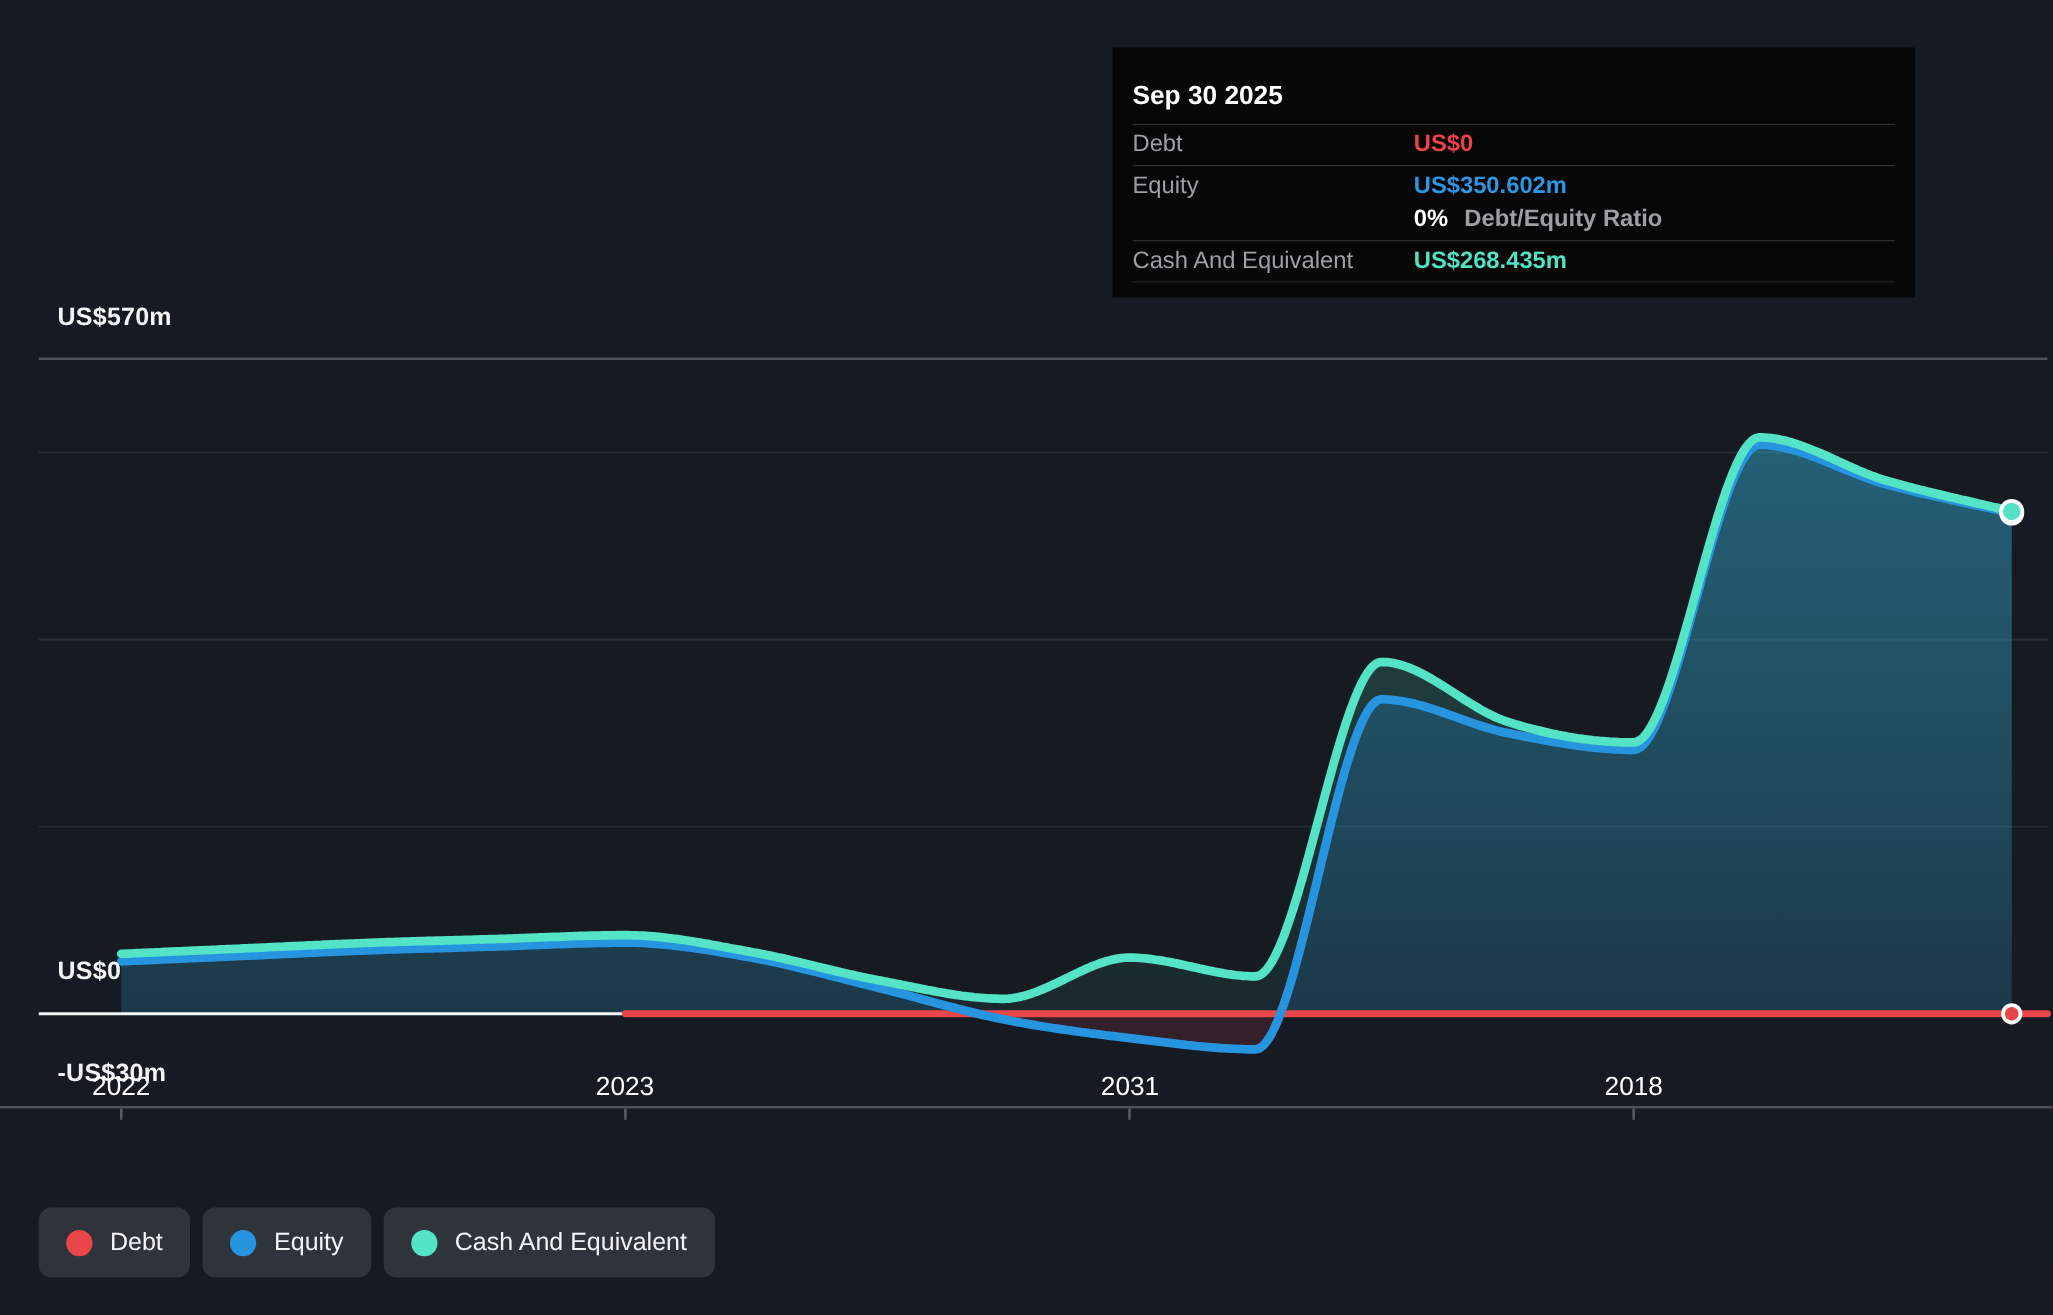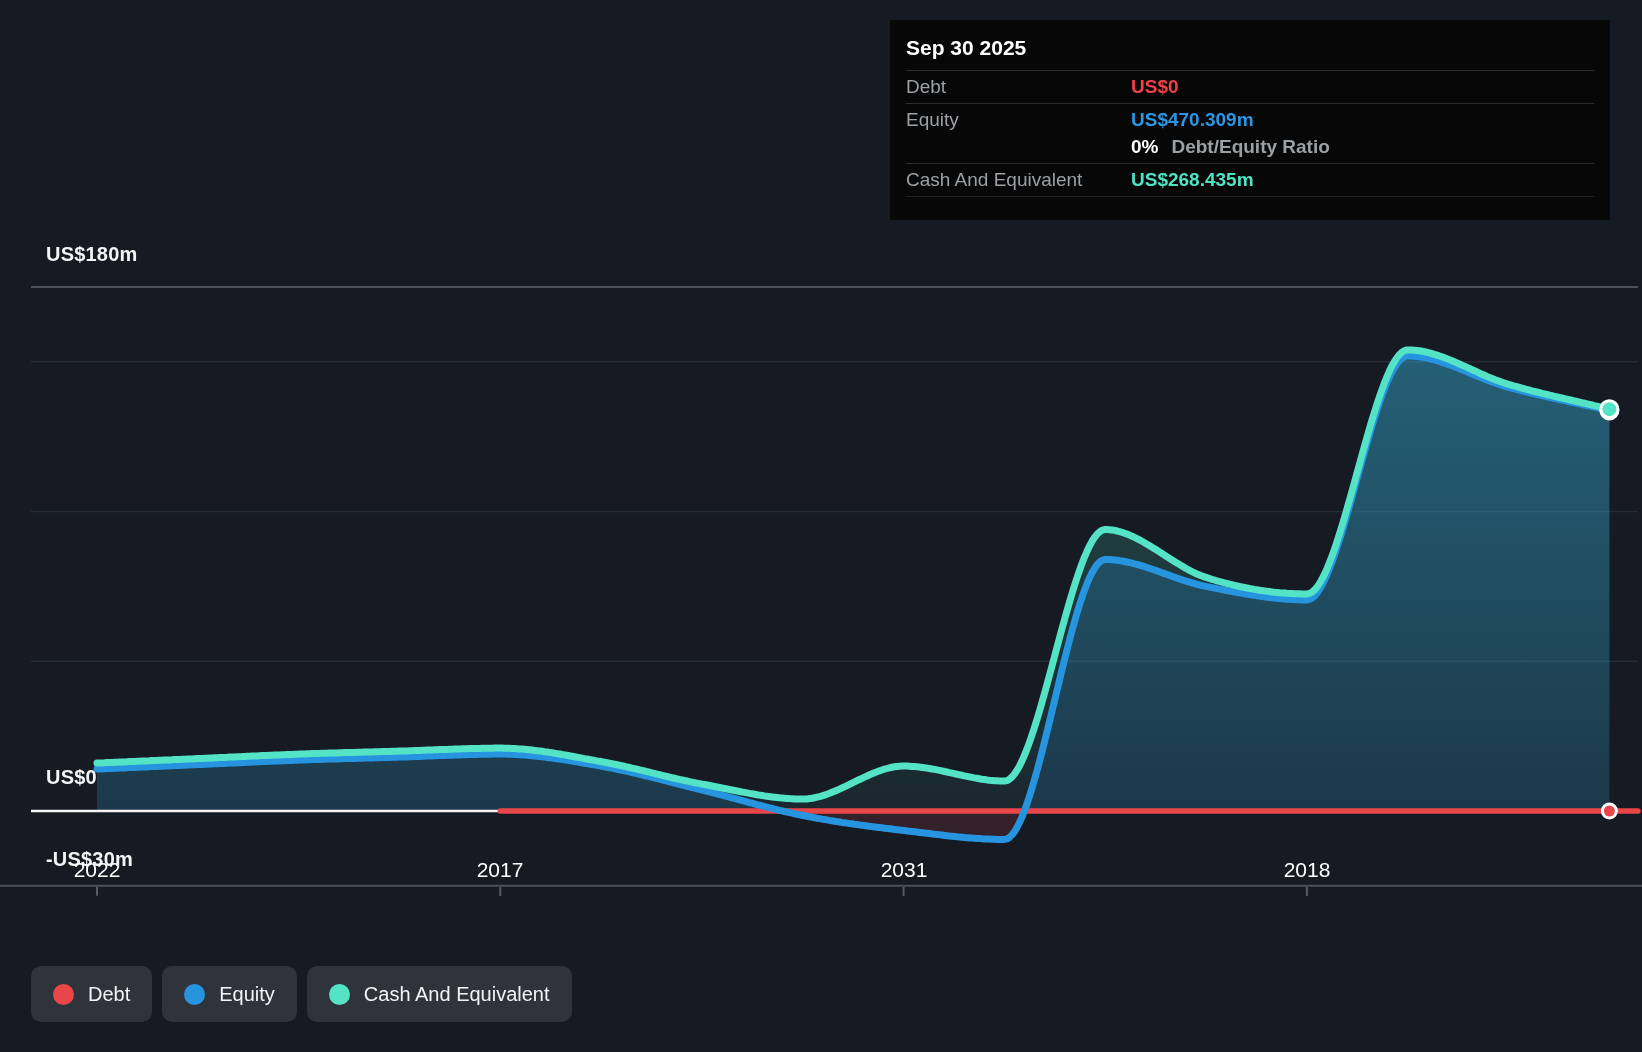--- a/index.html
+++ b/index.html
@@ -12,22 +12,22 @@
   .ylabel{
     position:absolute;left:46px;color:#f2f4f6;font-size:20px;font-weight:700;
     letter-spacing:.2px;
   }
   .xlabel{
     position:absolute;top:858px;color:#ffffff;font-size:21px;font-weight:400;
     transform:translateX(-50%);
   }
   
   .tooltip{
-    position:absolute;left:890px;top:20px;width:720px;height:200px;
-    background:#070707;box-sizing:border-box;padding:10px 16px 0 16px;
+    position:absolute;left:890px;top:38px;width:642px;height:200px;
+    background:#070707;box-sizing:border-box;padding:21px 16px 0 16px;
     color:#fff;
   }
   .tt-title{font-size:21px;font-weight:700;padding:6px 0 10px 0;color:#fff;}
   .tt-row{display:flex;align-items:center;border-top:1px solid #2d2d2d;padding:5px 0;}
   .tt-row.no-line{border-top:none;padding-top:0;}
   .tt-row.last{border-bottom:1px solid #222;}
   .tt-label{width:225px;color:#9ba0a5;font-size:19px;flex:none;}
   .tt-value{font-size:19px;font-weight:700;}
   .tt-ratio-label{color:#9ba0a5;font-size:19px;font-weight:700;margin-left:13px;}
   
@@ -67,38 +67,38 @@
     <path d="M787.0 811 L787.0 812.1 L789.5 812.6 L792.0 813.2 L794.5 813.8 L797.0 814.3 L799.5 814.8 L802.0 815.3 L804.5 815.8 L807.0 816.3 L809.5 816.8 L812.0 817.3 L814.5 817.7 L817.0 818.2 L819.5 818.6 L822.0 819.1 L824.5 819.5 L827.0 819.9 L829.5 820.4 L832.0 820.8 L834.5 821.2 L837.0 821.6 L839.5 822.0 L842.0 822.4 L844.5 822.7 L847.0 823.1 L849.5 823.5 L852.0 823.8 L854.5 824.2 L857.0 824.5 L859.5 824.9 L862.0 825.2 L864.5 825.6 L867.0 825.9 L869.5 826.2 L872.0 826.6 L874.5 826.9 L877.0 827.2 L879.5 827.5 L882.0 827.8 L884.5 828.2 L887.0 828.5 L889.5 828.8 L892.0 829.1 L894.5 829.4 L897.0 829.7 L899.5 830.0 L902.0 830.3 L904.5 830.6 L907.0 830.9 L909.5 831.2 L912.0 831.5 L914.5 831.8 L917.0 832.1 L919.5 832.4 L922.0 832.7 L924.5 833.0 L927.0 833.3 L929.5 833.6 L932.0 833.9 L934.5 834.2 L937.0 834.5 L939.5 834.8 L942.0 835.1 L944.5 835.4 L947.0 835.7 L949.5 836.0 L952.0 836.2 L954.5 836.5 L957.0 836.8 L959.5 837.0 L962.0 837.2 L964.5 837.5 L967.0 837.7 L969.5 837.9 L972.0 838.1 L974.5 838.3 L977.0 838.5 L979.5 838.6 L982.0 838.8 L984.5 838.9 L987.0 839.0 L989.5 839.1 L992.0 839.2 L994.5 839.3 L997.0 839.4 L999.5 839.4 L1002.0 839.4 L1004.5 839.4 L1007.0 838.9 L1009.5 837.4 L1012.0 834.9 L1014.5 831.6 L1017.0 827.5 L1019.5 822.5 L1022.0 816.9 L1022.0 811 Z" fill="rgba(233,70,74,0.15)"></path>
     <line x1="31" y1="811" x2="1638" y2="811" stroke="#f2f4f6" stroke-width="2.5"></line>
     <path d="M500.3 811.0 L502.8 811.0 L505.3 811.0 L507.8 811.0 L510.3 811.0 L512.8 811.0 L515.3 811.0 L517.8 811.0 L520.3 811.0 L522.8 811.0 L525.3 811.0 L527.8 811.0 L530.3 811.0 L532.8 811.0 L535.3 811.0 L537.8 811.0 L540.3 811.0 L542.8 811.0 L545.3 811.0 L547.8 811.0 L550.3 811.0 L552.8 811.0 L555.3 811.0 L557.8 811.0 L560.3 811.0 L562.8 811.0 L565.3 811.0 L567.8 811.0 L570.3 811.0 L572.8 811.0 L575.3 811.0 L577.8 811.0 L580.3 811.0 L582.8 811.0 L585.3 811.0 L587.8 811.0 L590.3 811.0 L592.8 811.0 L595.3 811.0 L597.8 811.0 L600.3 811.0 L602.8 811.0 L605.3 811.0 L607.8 811.0 L610.3 811.0 L612.8 811.0 L615.3 811.0 L617.8 811.0 L620.3 811.0 L622.8 811.0 L625.3 811.0 L627.8 811.0 L630.3 811.0 L632.8 811.0 L635.3 811.0 L637.8 811.0 L640.3 811.0 L642.8 811.0 L645.3 811.0 L647.8 811.0 L650.3 811.0 L652.8 811.0 L655.3 811.0 L657.8 811.0 L660.3 811.0 L662.8 811.0 L665.3 811.0 L667.8 811.0 L670.3 811.0 L672.8 811.0 L675.3 811.0 L677.8 811.0 L680.3 811.0 L682.8 811.0 L685.3 811.0 L687.8 811.0 L690.3 811.0 L692.8 811.0 L695.3 811.0 L697.8 811.0 L700.3 811.0 L702.8 811.0 L705.3 811.0 L707.8 811.0 L710.3 811.0 L712.8 811.0 L715.3 811.0 L717.8 811.0 L720.3 811.0 L722.8 811.0 L725.3 811.0 L727.8 811.0 L730.3 811.0 L732.8 811.0 L735.3 811.0 L737.8 811.0 L740.3 811.0 L742.8 811.0 L745.3 811.0 L747.8 811.0 L750.3 811.0 L752.8 811.0 L755.3 811.0 L757.8 811.0 L760.3 811.0 L762.8 811.0 L765.3 811.0 L767.8 811.0 L770.3 811.0 L772.8 811.0 L775.3 811.0 L777.8 811.0 L780.3 811.0 L782.8 811.0 L785.3 811.0 L787.8 811.0 L790.3 811.0 L792.8 811.0 L795.3 811.0 L797.8 811.0 L800.3 811.0 L802.8 811.0 L805.3 811.0 L807.8 811.0 L810.3 811.0 L812.8 811.0 L815.3 811.0 L817.8 811.0 L820.3 811.0 L822.8 811.0 L825.3 811.0 L827.8 811.0 L830.3 811.0 L832.8 811.0 L835.3 811.0 L837.8 811.0 L840.3 811.0 L842.8 811.0 L845.3 811.0 L847.8 811.0 L850.3 811.0 L852.8 811.0 L855.3 811.0 L857.8 811.0 L860.3 811.0 L862.8 811.0 L865.3 811.0 L867.8 811.0 L870.3 811.0 L872.8 811.0 L875.3 811.0 L877.8 811.0 L880.3 811.0 L882.8 811.0 L885.3 811.0 L887.8 811.0 L890.3 811.0 L892.8 811.0 L895.3 811.0 L897.8 811.0 L900.3 811.0 L902.8 811.0 L905.3 811.0 L907.8 811.0 L910.3 811.0 L912.8 811.0 L915.3 811.0 L917.8 811.0 L920.3 811.0 L922.8 811.0 L925.3 811.0 L927.8 811.0 L930.3 811.0 L932.8 811.0 L935.3 811.0 L937.8 811.0 L940.3 811.0 L942.8 811.0 L945.3 811.0 L947.8 811.0 L950.3 811.0 L952.8 811.0 L955.3 811.0 L957.8 811.0 L960.3 811.0 L962.8 811.0 L965.3 811.0 L967.8 811.0 L970.3 811.0 L972.8 811.0 L975.3 811.0 L977.8 811.0 L980.3 811.0 L982.8 811.0 L985.3 811.0 L987.8 811.0 L990.3 811.0 L992.8 811.0 L995.3 811.0 L997.8 811.0 L1000.3 811.0 L1002.8 811.0 L1005.3 811.0 L1007.8 811.0 L1010.3 811.0 L1012.8 811.0 L1015.3 811.0 L1017.8 811.0 L1020.3 811.0 L1022.8 811.0 L1025.3 811.0 L1027.8 811.0 L1030.3 811.0 L1032.8 811.0 L1035.3 811.0 L1037.8 811.0 L1040.3 811.0 L1042.8 811.0 L1045.3 811.0 L1047.8 811.0 L1050.3 811.0 L1052.8 811.0 L1055.3 811.0 L1057.8 811.0 L1060.3 811.0 L1062.8 811.0 L1065.3 811.0 L1067.8 811.0 L1070.3 811.0 L1072.8 811.0 L1075.3 811.0 L1077.8 811.0 L1080.3 811.0 L1082.8 811.0 L1085.3 811.0 L1087.8 811.0 L1090.3 811.0 L1092.8 811.0 L1095.3 811.0 L1097.8 811.0 L1100.3 811.0 L1102.8 811.0 L1105.3 811.0 L1107.8 811.0 L1110.3 811.0 L1112.8 811.0 L1115.3 811.0 L1117.8 811.0 L1120.3 811.0 L1122.8 811.0 L1125.3 811.0 L1127.8 811.0 L1130.3 811.0 L1132.8 811.0 L1135.3 811.0 L1137.8 811.0 L1140.3 811.0 L1142.8 811.0 L1145.3 811.0 L1147.8 811.0 L1150.3 811.0 L1152.8 811.0 L1155.3 811.0 L1157.8 811.0 L1160.3 811.0 L1162.8 811.0 L1165.3 811.0 L1167.8 811.0 L1170.3 811.0 L1172.8 811.0 L1175.3 811.0 L1177.8 811.0 L1180.3 811.0 L1182.8 811.0 L1185.3 811.0 L1187.8 811.0 L1190.3 811.0 L1192.8 811.0 L1195.3 811.0 L1197.8 811.0 L1200.3 811.0 L1202.8 811.0 L1205.3 811.0 L1207.8 811.0 L1210.3 811.0 L1212.8 811.0 L1215.3 811.0 L1217.8 811.0 L1220.3 811.0 L1222.8 811.0 L1225.3 811.0 L1227.8 811.0 L1230.3 811.0 L1232.8 811.0 L1235.3 811.0 L1237.8 811.0 L1240.3 811.0 L1242.8 811.0 L1245.3 811.0 L1247.8 811.0 L1250.3 811.0 L1252.8 811.0 L1255.3 811.0 L1257.8 811.0 L1260.3 811.0 L1262.8 811.0 L1265.3 811.0 L1267.8 811.0 L1270.3 811.0 L1272.8 811.0 L1275.3 811.0 L1277.8 811.0 L1280.3 811.0 L1282.8 811.0 L1285.3 811.0 L1287.8 811.0 L1290.3 811.0 L1292.8 811.0 L1295.3 811.0 L1297.8 811.0 L1300.3 811.0 L1302.8 811.0 L1305.3 811.0 L1307.8 811.0 L1310.3 811.0 L1312.8 811.0 L1315.3 811.0 L1317.8 811.0 L1320.3 811.0 L1322.8 811.0 L1325.3 811.0 L1327.8 811.0 L1330.3 811.0 L1332.8 811.0 L1335.3 811.0 L1337.8 811.0 L1340.3 811.0 L1342.8 811.0 L1345.3 811.0 L1347.8 811.0 L1350.3 811.0 L1352.8 811.0 L1355.3 811.0 L1357.8 811.0 L1360.3 811.0 L1362.8 811.0 L1365.3 811.0 L1367.8 811.0 L1370.3 811.0 L1372.8 811.0 L1375.3 811.0 L1377.8 811.0 L1380.3 811.0 L1382.8 811.0 L1385.3 811.0 L1387.8 811.0 L1390.3 811.0 L1392.8 811.0 L1395.3 811.0 L1397.8 811.0 L1400.3 811.0 L1402.8 811.0 L1405.3 811.0 L1407.8 811.0 L1410.3 811.0 L1412.8 811.0 L1415.3 811.0 L1417.8 811.0 L1420.3 811.0 L1422.8 811.0 L1425.3 811.0 L1427.8 811.0 L1430.3 811.0 L1432.8 811.0 L1435.3 811.0 L1437.8 811.0 L1440.3 811.0 L1442.8 811.0 L1445.3 811.0 L1447.8 811.0 L1450.3 811.0 L1452.8 811.0 L1455.3 811.0 L1457.8 811.0 L1460.3 811.0 L1462.8 811.0 L1465.3 811.0 L1467.8 811.0 L1470.3 811.0 L1472.8 811.0 L1475.3 811.0 L1477.8 811.0 L1480.3 811.0 L1482.8 811.0 L1485.3 811.0 L1487.8 811.0 L1490.3 811.0 L1492.8 811.0 L1495.3 811.0 L1497.8 811.0 L1500.3 811.0 L1502.8 811.0 L1505.3 811.0 L1507.8 811.0 L1510.3 811.0 L1512.8 811.0 L1515.3 811.0 L1517.8 811.0 L1520.3 811.0 L1522.8 811.0 L1525.3 811.0 L1527.8 811.0 L1530.3 811.0 L1532.8 811.0 L1535.3 811.0 L1537.8 811.0 L1540.3 811.0 L1542.8 811.0 L1545.3 811.0 L1547.8 811.0 L1550.3 811.0 L1552.8 811.0 L1555.3 811.0 L1557.8 811.0 L1560.3 811.0 L1562.8 811.0 L1565.3 811.0 L1567.8 811.0 L1570.3 811.0 L1572.8 811.0 L1575.3 811.0 L1577.8 811.0 L1580.3 811.0 L1582.8 811.0 L1585.3 811.0 L1587.8 811.0 L1590.3 811.0 L1592.8 811.0 L1595.3 811.0 L1597.8 811.0 L1600.3 811.0 L1602.8 811.0 L1605.3 811.0 L1607.8 811.0 L1609.4 811.0 L1638 811.0" fill="none" stroke="#e9464a" stroke-width="5.5" stroke-linecap="round" stroke-linejoin="round"></path>
     <path d="M97.0 769.1 L99.5 769.0 L102.0 768.9 L104.5 768.7 L107.0 768.6 L109.5 768.5 L112.0 768.4 L114.5 768.3 L117.0 768.2 L119.5 768.1 L122.0 768.0 L124.5 767.9 L127.0 767.7 L129.5 767.6 L132.0 767.5 L134.5 767.4 L137.0 767.3 L139.5 767.2 L142.0 767.1 L144.5 767.0 L147.0 766.9 L149.5 766.7 L152.0 766.6 L154.5 766.5 L157.0 766.4 L159.5 766.3 L162.0 766.2 L164.5 766.1 L167.0 766.0 L169.5 765.9 L172.0 765.7 L174.5 765.6 L177.0 765.5 L179.5 765.4 L182.0 765.3 L184.5 765.2 L187.0 765.1 L189.5 765.0 L192.0 764.8 L194.5 764.7 L197.0 764.6 L199.5 764.5 L202.0 764.4 L204.5 764.3 L207.0 764.2 L209.5 764.1 L212.0 763.9 L214.5 763.8 L217.0 763.7 L219.5 763.6 L222.0 763.5 L224.5 763.4 L227.0 763.2 L229.5 763.1 L232.0 763.0 L234.5 762.9 L237.0 762.8 L239.5 762.7 L242.0 762.5 L244.5 762.4 L247.0 762.3 L249.5 762.2 L252.0 762.1 L254.5 762.0 L257.0 761.8 L259.5 761.7 L262.0 761.6 L264.5 761.5 L267.0 761.4 L269.5 761.3 L272.0 761.2 L274.5 761.1 L277.0 761.0 L279.5 760.9 L282.0 760.8 L284.5 760.7 L287.0 760.5 L289.5 760.5 L292.0 760.4 L294.5 760.3 L297.0 760.2 L299.5 760.1 L302.0 760.0 L304.5 759.9 L307.0 759.8 L309.5 759.7 L312.0 759.6 L314.5 759.5 L317.0 759.5 L319.5 759.4 L322.0 759.3 L324.5 759.2 L327.0 759.1 L329.5 759.1 L332.0 759.0 L334.5 758.9 L337.0 758.9 L339.5 758.8 L342.0 758.7 L344.5 758.6 L347.0 758.6 L349.5 758.5 L352.0 758.4 L354.5 758.4 L357.0 758.3 L359.5 758.2 L362.0 758.2 L364.5 758.1 L367.0 758.0 L369.5 757.9 L372.0 757.9 L374.5 757.8 L377.0 757.7 L379.5 757.7 L382.0 757.6 L384.5 757.5 L387.0 757.5 L389.5 757.4 L392.0 757.3 L394.5 757.3 L397.0 757.2 L399.5 757.1 L402.0 757.0 L404.5 756.9 L407.0 756.9 L409.5 756.8 L412.0 756.7 L414.5 756.6 L417.0 756.5 L419.5 756.4 L422.0 756.3 L424.5 756.2 L427.0 756.1 L429.5 756.0 L432.0 755.9 L434.5 755.8 L437.0 755.7 L439.5 755.6 L442.0 755.5 L444.5 755.4 L447.0 755.3 L449.5 755.2 L452.0 755.2 L454.5 755.1 L457.0 755.0 L459.5 754.9 L462.0 754.8 L464.5 754.7 L467.0 754.7 L469.5 754.6 L472.0 754.5 L474.5 754.5 L477.0 754.4 L479.5 754.3 L482.0 754.3 L484.5 754.2 L487.0 754.2 L489.5 754.2 L492.0 754.1 L494.5 754.1 L497.0 754.1 L499.5 754.1 L502.0 754.1 L504.5 754.1 L507.0 754.2 L509.5 754.3 L512.0 754.3 L514.5 754.4 L517.0 754.6 L519.5 754.7 L522.0 754.9 L524.5 755.1 L527.0 755.3 L529.5 755.5 L532.0 755.7 L534.5 755.9 L537.0 756.2 L539.5 756.5 L542.0 756.8 L544.5 757.1 L547.0 757.4 L549.5 757.7 L552.0 758.0 L554.5 758.4 L557.0 758.7 L559.5 759.1 L562.0 759.5 L564.5 759.8 L567.0 760.2 L569.5 760.6 L572.0 761.0 L574.5 761.5 L577.0 761.9 L579.5 762.3 L582.0 762.7 L584.5 763.2 L587.0 763.6 L589.5 764.0 L592.0 764.5 L594.5 764.9 L597.0 765.4 L599.5 765.8 L602.0 766.2 L604.5 766.7 L607.0 767.2 L609.5 767.7 L612.0 768.1 L614.5 768.7 L617.0 769.2 L619.5 769.7 L622.0 770.2 L624.5 770.8 L627.0 771.3 L629.5 771.9 L632.0 772.5 L634.5 773.1 L637.0 773.7 L639.5 774.3 L642.0 774.9 L644.5 775.5 L647.0 776.1 L649.5 776.7 L652.0 777.3 L654.5 778.0 L657.0 778.6 L659.5 779.2 L662.0 779.9 L664.5 780.5 L667.0 781.2 L669.5 781.8 L672.0 782.4 L674.5 783.1 L677.0 783.7 L679.5 784.4 L682.0 785.0 L684.5 785.7 L687.0 786.3 L689.5 786.9 L692.0 787.6 L694.5 788.2 L697.0 788.8 L699.5 789.4 L702.0 790.1 L704.5 790.7 L707.0 791.3 L709.5 791.9 L712.0 792.6 L714.5 793.2 L717.0 793.9 L719.5 794.5 L722.0 795.2 L724.5 795.8 L727.0 796.5 L729.5 797.2 L732.0 797.8 L734.5 798.5 L737.0 799.2 L739.5 799.9 L742.0 800.5 L744.5 801.2 L747.0 801.9 L749.5 802.6 L752.0 803.2 L754.5 803.9 L757.0 804.6 L759.5 805.2 L762.0 805.9 L764.5 806.5 L767.0 807.2 L769.5 807.8 L772.0 808.4 L774.5 809.1 L777.0 809.7 L779.5 810.3 L782.0 810.9 L784.5 811.5 L787.0 812.1 L789.5 812.6 L792.0 813.2 L794.5 813.8 L797.0 814.3 L799.5 814.8 L802.0 815.3 L804.5 815.8 L807.0 816.3 L809.5 816.8 L812.0 817.3 L814.5 817.7 L817.0 818.2 L819.5 818.6 L822.0 819.1 L824.5 819.5 L827.0 819.9 L829.5 820.4 L832.0 820.8 L834.5 821.2 L837.0 821.6 L839.5 822.0 L842.0 822.4 L844.5 822.7 L847.0 823.1 L849.5 823.5 L852.0 823.8 L854.5 824.2 L857.0 824.5 L859.5 824.9 L862.0 825.2 L864.5 825.6 L867.0 825.9 L869.5 826.2 L872.0 826.6 L874.5 826.9 L877.0 827.2 L879.5 827.5 L882.0 827.8 L884.5 828.2 L887.0 828.5 L889.5 828.8 L892.0 829.1 L894.5 829.4 L897.0 829.7 L899.5 830.0 L902.0 830.3 L904.5 830.6 L907.0 830.9 L909.5 831.2 L912.0 831.5 L914.5 831.8 L917.0 832.1 L919.5 832.4 L922.0 832.7 L924.5 833.0 L927.0 833.3 L929.5 833.6 L932.0 833.9 L934.5 834.2 L937.0 834.5 L939.5 834.8 L942.0 835.1 L944.5 835.4 L947.0 835.7 L949.5 836.0 L952.0 836.2 L954.5 836.5 L957.0 836.8 L959.5 837.0 L962.0 837.2 L964.5 837.5 L967.0 837.7 L969.5 837.9 L972.0 838.1 L974.5 838.3 L977.0 838.5 L979.5 838.6 L982.0 838.8 L984.5 838.9 L987.0 839.0 L989.5 839.1 L992.0 839.2 L994.5 839.3 L997.0 839.4 L999.5 839.4 L1002.0 839.4 L1004.5 839.4 L1007.0 838.9 L1009.5 837.4 L1012.0 834.9 L1014.5 831.6 L1017.0 827.5 L1019.5 822.5 L1022.0 816.9 L1024.5 810.6 L1027.0 803.6 L1029.5 796.1 L1032.0 788.1 L1034.5 779.6 L1037.0 770.7 L1039.5 761.4 L1042.0 751.8 L1044.5 741.9 L1047.0 731.8 L1049.5 721.6 L1052.0 711.3 L1054.5 700.9 L1057.0 690.5 L1059.5 680.1 L1062.0 669.8 L1064.5 659.7 L1067.0 649.8 L1069.5 640.1 L1072.0 630.7 L1074.5 621.7 L1077.0 613.1 L1079.5 604.9 L1082.0 597.3 L1084.5 590.2 L1087.0 583.7 L1089.5 577.8 L1092.0 572.7 L1094.5 568.4 L1097.0 564.8 L1099.5 562.1 L1102.0 560.3 L1104.5 559.5 L1107.0 559.5 L1109.5 559.6 L1112.0 559.7 L1114.5 560.0 L1117.0 560.3 L1119.5 560.6 L1122.0 561.0 L1124.5 561.5 L1127.0 562.0 L1129.5 562.5 L1132.0 563.1 L1134.5 563.8 L1137.0 564.4 L1139.5 565.2 L1142.0 565.9 L1144.5 566.7 L1147.0 567.5 L1149.5 568.3 L1152.0 569.2 L1154.5 570.0 L1157.0 570.9 L1159.5 571.8 L1162.0 572.7 L1164.5 573.6 L1167.0 574.5 L1169.5 575.4 L1172.0 576.3 L1174.5 577.2 L1177.0 578.1 L1179.5 578.9 L1182.0 579.8 L1184.5 580.6 L1187.0 581.4 L1189.5 582.2 L1192.0 582.9 L1194.5 583.6 L1197.0 584.3 L1199.5 585.0 L1202.0 585.6 L1204.5 586.1 L1207.0 586.6 L1209.5 587.1 L1212.0 587.6 L1214.5 588.1 L1217.0 588.6 L1219.5 589.1 L1222.0 589.6 L1224.5 590.1 L1227.0 590.6 L1229.5 591.0 L1232.0 591.5 L1234.5 592.0 L1237.0 592.4 L1239.5 592.9 L1242.0 593.3 L1244.5 593.8 L1247.0 594.2 L1249.5 594.6 L1252.0 595.0 L1254.5 595.4 L1257.0 595.8 L1259.5 596.1 L1262.0 596.5 L1264.5 596.8 L1267.0 597.2 L1269.5 597.5 L1272.0 597.8 L1274.5 598.0 L1277.0 598.3 L1279.5 598.6 L1282.0 598.8 L1284.5 599.0 L1287.0 599.2 L1289.5 599.3 L1292.0 599.5 L1294.5 599.6 L1297.0 599.7 L1299.5 599.8 L1302.0 599.9 L1304.5 599.9 L1307.0 599.9 L1309.5 599.4 L1312.0 598.1 L1314.5 596.0 L1317.0 593.1 L1319.5 589.4 L1322.0 585.1 L1324.5 580.2 L1327.0 574.7 L1329.5 568.6 L1332.0 562.1 L1334.5 555.1 L1337.0 547.6 L1339.5 539.9 L1342.0 531.8 L1344.5 523.4 L1347.0 514.8 L1349.5 506.0 L1352.0 497.1 L1354.5 488.1 L1357.0 479.0 L1359.5 470.0 L1362.0 460.9 L1364.5 452.0 L1367.0 443.2 L1369.5 434.5 L1372.0 426.1 L1374.5 417.9 L1377.0 410.1 L1379.5 402.5 L1382.0 395.4 L1384.5 388.8 L1387.0 382.6 L1389.5 376.9 L1392.0 371.8 L1394.5 367.4 L1397.0 363.6 L1399.5 360.5 L1402.0 358.2 L1404.5 356.6 L1407.0 355.9 L1409.5 355.9 L1412.0 356.0 L1414.5 356.2 L1417.0 356.4 L1419.5 356.7 L1422.0 357.1 L1424.5 357.6 L1427.0 358.1 L1429.5 358.6 L1432.0 359.3 L1434.5 359.9 L1437.0 360.7 L1439.5 361.4 L1442.0 362.2 L1444.5 363.1 L1447.0 363.9 L1449.5 364.9 L1452.0 365.8 L1454.5 366.8 L1457.0 367.7 L1459.5 368.7 L1462.0 369.8 L1464.5 370.8 L1467.0 371.8 L1469.5 372.9 L1472.0 373.9 L1474.5 374.9 L1477.0 376.0 L1479.5 377.0 L1482.0 378.0 L1484.5 379.0 L1487.0 380.0 L1489.5 381.0 L1492.0 381.9 L1494.5 382.8 L1497.0 383.7 L1499.5 384.6 L1502.0 385.4 L1504.5 386.2 L1507.0 386.9 L1509.5 387.6 L1512.0 388.2 L1514.5 388.9 L1517.0 389.6 L1519.5 390.2 L1522.0 390.8 L1524.5 391.4 L1527.0 392.1 L1529.5 392.7 L1532.0 393.3 L1534.5 393.9 L1537.0 394.5 L1539.5 395.0 L1542.0 395.6 L1544.5 396.2 L1547.0 396.8 L1549.5 397.3 L1552.0 397.9 L1554.5 398.4 L1557.0 399.0 L1559.5 399.5 L1562.0 400.1 L1564.5 400.6 L1567.0 401.2 L1569.5 401.7 L1572.0 402.3 L1574.5 402.8 L1577.0 403.3 L1579.5 403.9 L1582.0 404.4 L1584.5 405.0 L1587.0 405.5 L1589.5 406.0 L1592.0 406.6 L1594.5 407.1 L1597.0 407.7 L1599.5 408.3 L1602.0 408.8 L1604.5 409.4 L1607.0 409.9 L1609.4 410.5 " fill="none" stroke="#2794e0" stroke-width="7" stroke-linecap="round" stroke-linejoin="round"></path>
     <path d="M97.0 763.1 L99.5 763.0 L102.0 762.9 L104.5 762.8 L107.0 762.6 L109.5 762.5 L112.0 762.4 L114.5 762.3 L117.0 762.2 L119.5 762.1 L122.0 762.0 L124.5 761.9 L127.0 761.8 L129.5 761.6 L132.0 761.5 L134.5 761.4 L137.0 761.3 L139.5 761.2 L142.0 761.1 L144.5 761.0 L147.0 760.9 L149.5 760.8 L152.0 760.6 L154.5 760.5 L157.0 760.4 L159.5 760.3 L162.0 760.2 L164.5 760.1 L167.0 760.0 L169.5 759.9 L172.0 759.8 L174.5 759.6 L177.0 759.5 L179.5 759.4 L182.0 759.3 L184.5 759.2 L187.0 759.1 L189.5 759.0 L192.0 758.9 L194.5 758.7 L197.0 758.6 L199.5 758.5 L202.0 758.4 L204.5 758.3 L207.0 758.2 L209.5 758.1 L212.0 758.0 L214.5 757.8 L217.0 757.7 L219.5 757.6 L222.0 757.5 L224.5 757.4 L227.0 757.3 L229.5 757.1 L232.0 757.0 L234.5 756.9 L237.0 756.8 L239.5 756.7 L242.0 756.6 L244.5 756.4 L247.0 756.3 L249.5 756.2 L252.0 756.1 L254.5 756.0 L257.0 755.9 L259.5 755.7 L262.0 755.6 L264.5 755.5 L267.0 755.4 L269.5 755.3 L272.0 755.2 L274.5 755.1 L277.0 755.0 L279.5 754.9 L282.0 754.8 L284.5 754.7 L287.0 754.6 L289.5 754.5 L292.0 754.4 L294.5 754.3 L297.0 754.2 L299.5 754.1 L302.0 754.0 L304.5 753.9 L307.0 753.8 L309.5 753.7 L312.0 753.6 L314.5 753.6 L317.0 753.5 L319.5 753.4 L322.0 753.3 L324.5 753.2 L327.0 753.2 L329.5 753.1 L332.0 753.0 L334.5 752.9 L337.0 752.9 L339.5 752.8 L342.0 752.7 L344.5 752.6 L347.0 752.6 L349.5 752.5 L352.0 752.4 L354.5 752.4 L357.0 752.3 L359.5 752.2 L362.0 752.2 L364.5 752.1 L367.0 752.0 L369.5 752.0 L372.0 751.9 L374.5 751.8 L377.0 751.8 L379.5 751.7 L382.0 751.6 L384.5 751.5 L387.0 751.5 L389.5 751.4 L392.0 751.3 L394.5 751.3 L397.0 751.2 L399.5 751.1 L402.0 751.0 L404.5 751.0 L407.0 750.9 L409.5 750.8 L412.0 750.7 L414.5 750.6 L417.0 750.5 L419.5 750.4 L422.0 750.3 L424.5 750.2 L427.0 750.1 L429.5 750.0 L432.0 749.9 L434.5 749.8 L437.0 749.7 L439.5 749.6 L442.0 749.5 L444.5 749.4 L447.0 749.4 L449.5 749.3 L452.0 749.2 L454.5 749.1 L457.0 749.0 L459.5 748.9 L462.0 748.8 L464.5 748.7 L467.0 748.7 L469.5 748.6 L472.0 748.5 L474.5 748.5 L477.0 748.4 L479.5 748.4 L482.0 748.3 L484.5 748.3 L487.0 748.2 L489.5 748.2 L492.0 748.2 L494.5 748.1 L497.0 748.1 L499.5 748.1 L502.0 748.1 L504.5 748.2 L507.0 748.2 L509.5 748.3 L512.0 748.4 L514.5 748.5 L517.0 748.7 L519.5 748.9 L522.0 749.1 L524.5 749.3 L527.0 749.5 L529.5 749.8 L532.0 750.1 L534.5 750.4 L537.0 750.7 L539.5 751.0 L542.0 751.3 L544.5 751.7 L547.0 752.0 L549.5 752.4 L552.0 752.8 L554.5 753.2 L557.0 753.6 L559.5 754.0 L562.0 754.5 L564.5 754.9 L567.0 755.3 L569.5 755.8 L572.0 756.2 L574.5 756.7 L577.0 757.2 L579.5 757.6 L582.0 758.1 L584.5 758.6 L587.0 759.0 L589.5 759.5 L592.0 759.9 L594.5 760.4 L597.0 760.9 L599.5 761.3 L602.0 761.8 L604.5 762.2 L607.0 762.7 L609.5 763.2 L612.0 763.7 L614.5 764.2 L617.0 764.7 L619.5 765.2 L622.0 765.8 L624.5 766.3 L627.0 766.9 L629.5 767.5 L632.0 768.1 L634.5 768.6 L637.0 769.2 L639.5 769.8 L642.0 770.4 L644.5 771.0 L647.0 771.6 L649.5 772.2 L652.0 772.8 L654.5 773.5 L657.0 774.1 L659.5 774.7 L662.0 775.3 L664.5 775.9 L667.0 776.5 L669.5 777.1 L672.0 777.7 L674.5 778.2 L677.0 778.8 L679.5 779.4 L682.0 779.9 L684.5 780.5 L687.0 781.0 L689.5 781.6 L692.0 782.1 L694.5 782.6 L697.0 783.1 L699.5 783.6 L702.0 784.1 L704.5 784.5 L707.0 785.0 L709.5 785.5 L712.0 786.0 L714.5 786.5 L717.0 787.0 L719.5 787.5 L722.0 788.0 L724.5 788.5 L727.0 789.0 L729.5 789.5 L732.0 790.0 L734.5 790.5 L737.0 791.0 L739.5 791.5 L742.0 792.0 L744.5 792.4 L747.0 792.9 L749.5 793.4 L752.0 793.8 L754.5 794.2 L757.0 794.7 L759.5 795.1 L762.0 795.5 L764.5 795.9 L767.0 796.2 L769.5 796.6 L772.0 796.9 L774.5 797.2 L777.0 797.5 L779.5 797.8 L782.0 798.0 L784.5 798.2 L787.0 798.4 L789.5 798.6 L792.0 798.7 L794.5 798.9 L797.0 798.9 L799.5 799.0 L802.0 799.0 L804.5 799.0 L807.0 798.9 L809.5 798.6 L812.0 798.2 L814.5 797.8 L817.0 797.2 L819.5 796.6 L822.0 795.9 L824.5 795.1 L827.0 794.2 L829.5 793.3 L832.0 792.3 L834.5 791.3 L837.0 790.2 L839.5 789.1 L842.0 787.9 L844.5 786.8 L847.0 785.6 L849.5 784.4 L852.0 783.1 L854.5 781.9 L857.0 780.7 L859.5 779.5 L862.0 778.3 L864.5 777.1 L867.0 776.0 L869.5 774.8 L872.0 773.8 L874.5 772.7 L877.0 771.8 L879.5 770.8 L882.0 770.0 L884.5 769.2 L887.0 768.5 L889.5 767.8 L892.0 767.3 L894.5 766.8 L897.0 766.5 L899.5 766.2 L902.0 766.1 L904.5 766.1 L907.0 766.1 L909.5 766.2 L912.0 766.4 L914.5 766.6 L917.0 766.8 L919.5 767.1 L922.0 767.4 L924.5 767.8 L927.0 768.1 L929.5 768.5 L932.0 769.0 L934.5 769.4 L937.0 769.9 L939.5 770.4 L942.0 770.9 L944.5 771.5 L947.0 772.0 L949.5 772.6 L952.0 773.1 L954.5 773.7 L957.0 774.2 L959.5 774.8 L962.0 775.3 L964.5 775.9 L967.0 776.4 L969.5 776.9 L972.0 777.4 L974.5 777.9 L977.0 778.3 L979.5 778.8 L982.0 779.2 L984.5 779.5 L987.0 779.9 L989.5 780.2 L992.0 780.4 L994.5 780.7 L997.0 780.8 L999.5 781.0 L1002.0 781.0 L1004.5 781.1 L1007.0 780.6 L1009.5 779.2 L1012.0 777.0 L1014.5 774.0 L1017.0 770.3 L1019.5 765.9 L1022.0 760.8 L1024.5 755.1 L1027.0 748.9 L1029.5 742.1 L1032.0 734.9 L1034.5 727.3 L1037.0 719.3 L1039.5 710.9 L1042.0 702.3 L1044.5 693.4 L1047.0 684.4 L1049.5 675.2 L1052.0 665.9 L1054.5 656.6 L1057.0 647.2 L1059.5 637.9 L1062.0 628.7 L1064.5 619.6 L1067.0 610.7 L1069.5 602.0 L1072.0 593.6 L1074.5 585.5 L1077.0 577.7 L1079.5 570.4 L1082.0 563.5 L1084.5 557.1 L1087.0 551.3 L1089.5 546.0 L1092.0 541.4 L1094.5 537.5 L1097.0 534.3 L1099.5 531.9 L1102.0 530.3 L1104.5 529.6 L1107.0 529.6 L1109.5 529.7 L1112.0 530.0 L1114.5 530.4 L1117.0 531.0 L1119.5 531.6 L1122.0 532.3 L1124.5 533.2 L1127.0 534.1 L1129.5 535.1 L1132.0 536.2 L1134.5 537.4 L1137.0 538.6 L1139.5 539.9 L1142.0 541.3 L1144.5 542.7 L1147.0 544.2 L1149.5 545.6 L1152.0 547.2 L1154.5 548.7 L1157.0 550.3 L1159.5 551.9 L1162.0 553.5 L1164.5 555.1 L1167.0 556.8 L1169.5 558.4 L1172.0 560.0 L1174.5 561.5 L1177.0 563.1 L1179.5 564.6 L1182.0 566.1 L1184.5 567.6 L1187.0 569.0 L1189.5 570.3 L1192.0 571.6 L1194.5 572.8 L1197.0 574.0 L1199.5 575.0 L1202.0 576.0 L1204.5 576.9 L1207.0 577.7 L1209.5 578.5 L1212.0 579.3 L1214.5 580.0 L1217.0 580.8 L1219.5 581.5 L1222.0 582.2 L1224.5 582.8 L1227.0 583.5 L1229.5 584.1 L1232.0 584.7 L1234.5 585.3 L1237.0 585.9 L1239.5 586.5 L1242.0 587.0 L1244.5 587.5 L1247.0 588.0 L1249.5 588.5 L1252.0 588.9 L1254.5 589.4 L1257.0 589.8 L1259.5 590.2 L1262.0 590.6 L1264.5 590.9 L1267.0 591.3 L1269.5 591.6 L1272.0 591.9 L1274.5 592.2 L1277.0 592.4 L1279.5 592.7 L1282.0 592.9 L1284.5 593.1 L1287.0 593.3 L1289.5 593.4 L1292.0 593.5 L1294.5 593.7 L1297.0 593.8 L1299.5 593.8 L1302.0 593.9 L1304.5 593.9 L1307.0 593.9 L1309.5 593.4 L1312.0 592.1 L1314.5 590.0 L1317.0 587.1 L1319.5 583.4 L1322.0 579.1 L1324.5 574.2 L1327.0 568.7 L1329.5 562.6 L1332.0 556.1 L1334.5 549.1 L1337.0 541.7 L1339.5 533.9 L1342.0 525.8 L1344.5 517.4 L1347.0 508.8 L1349.5 500.0 L1352.0 491.1 L1354.5 482.1 L1357.0 473.0 L1359.5 464.0 L1362.0 454.9 L1364.5 446.0 L1367.0 437.2 L1369.5 428.5 L1372.0 420.1 L1374.5 411.9 L1377.0 404.1 L1379.5 396.6 L1382.0 389.4 L1384.5 382.8 L1387.0 376.6 L1389.5 370.9 L1392.0 365.8 L1394.5 361.4 L1397.0 357.6 L1399.5 354.5 L1402.0 352.2 L1404.5 350.6 L1407.0 349.9 L1409.5 349.9 L1412.0 350.0 L1414.5 350.2 L1417.0 350.5 L1419.5 350.8 L1422.0 351.3 L1424.5 351.8 L1427.0 352.3 L1429.5 352.9 L1432.0 353.6 L1434.5 354.4 L1437.0 355.1 L1439.5 356.0 L1442.0 356.9 L1444.5 357.8 L1447.0 358.8 L1449.5 359.8 L1452.0 360.8 L1454.5 361.8 L1457.0 362.9 L1459.5 364.0 L1462.0 365.1 L1464.5 366.2 L1467.0 367.4 L1469.5 368.5 L1472.0 369.7 L1474.5 370.8 L1477.0 371.9 L1479.5 373.1 L1482.0 374.2 L1484.5 375.3 L1487.0 376.4 L1489.5 377.4 L1492.0 378.5 L1494.5 379.4 L1497.0 380.4 L1499.5 381.3 L1502.0 382.2 L1504.5 383.1 L1507.0 383.9 L1509.5 384.6 L1512.0 385.3 L1514.5 386.0 L1517.0 386.7 L1519.5 387.4 L1522.0 388.1 L1524.5 388.8 L1527.0 389.5 L1529.5 390.1 L1532.0 390.8 L1534.5 391.4 L1537.0 392.0 L1539.5 392.6 L1542.0 393.3 L1544.5 393.9 L1547.0 394.5 L1549.5 395.1 L1552.0 395.7 L1554.5 396.3 L1557.0 396.9 L1559.5 397.5 L1562.0 398.0 L1564.5 398.6 L1567.0 399.2 L1569.5 399.8 L1572.0 400.3 L1574.5 400.9 L1577.0 401.5 L1579.5 402.1 L1582.0 402.7 L1584.5 403.2 L1587.0 403.8 L1589.5 404.4 L1592.0 405.0 L1594.5 405.6 L1597.0 406.1 L1599.5 406.7 L1602.0 407.3 L1604.5 407.9 L1607.0 408.5 L1609.4 409.1 " fill="none" stroke="#54e3c5" stroke-width="7" stroke-linecap="round" stroke-linejoin="round"></path>
     <circle cx="1609.375" cy="811" r="7" fill="#e9464a" stroke="#ffffff" stroke-width="3"></circle>
     <circle cx="1609.375" cy="410.48383119999994" r="8.5" fill="#2794e0" stroke="#ffffff" stroke-width="3"></circle>
     <circle cx="1609.375" cy="409.12596149999996" r="8.5" fill="#54e3c5" stroke="#ffffff" stroke-width="3"></circle>
   </svg>
 
-<div class="ylabel" style="top:243px">US$180m</div>
+<div class="ylabel" style="top:243px">US$570m</div>
 <div class="ylabel" style="top:766px">US$0</div>
 <div class="ylabel" style="top:848px">-US$30m</div>
 
 <div class="xlabel" style="left:97px">2022</div>
-<div class="xlabel" style="left:500px">2017</div>
+<div class="xlabel" style="left:500px">2023</div>
 <div class="xlabel" style="left:904px">2031</div>
 <div class="xlabel" style="left:1307px">2018</div>
 
 <div class="tooltip">
   <div class="tt-title">Sep 30 2025</div>
   <div class="tt-row">
     <div class="tt-label">Debt</div>
     <div class="tt-value" style="color: rgb(239, 65, 70);">US$0</div>
   </div>
   <div class="tt-row">
     <div class="tt-label">Equity</div>
-    <div class="tt-value" style="color: rgb(43, 151, 228);">US$470.309m</div>
+    <div class="tt-value" style="color: rgb(43, 151, 228);">US$350.602m</div>
   </div>
   <div class="tt-row no-line">
     <div class="tt-label"></div>
     <div class="tt-value" style="color:#fff">0%</div>
     <div class="tt-ratio-label">Debt/Equity Ratio</div>
   </div>
   <div class="tt-row last">
     <div class="tt-label">Cash And Equivalent</div>
     <div class="tt-value" style="color: rgb(79, 227, 195);">US$268.435m</div>
   </div>

